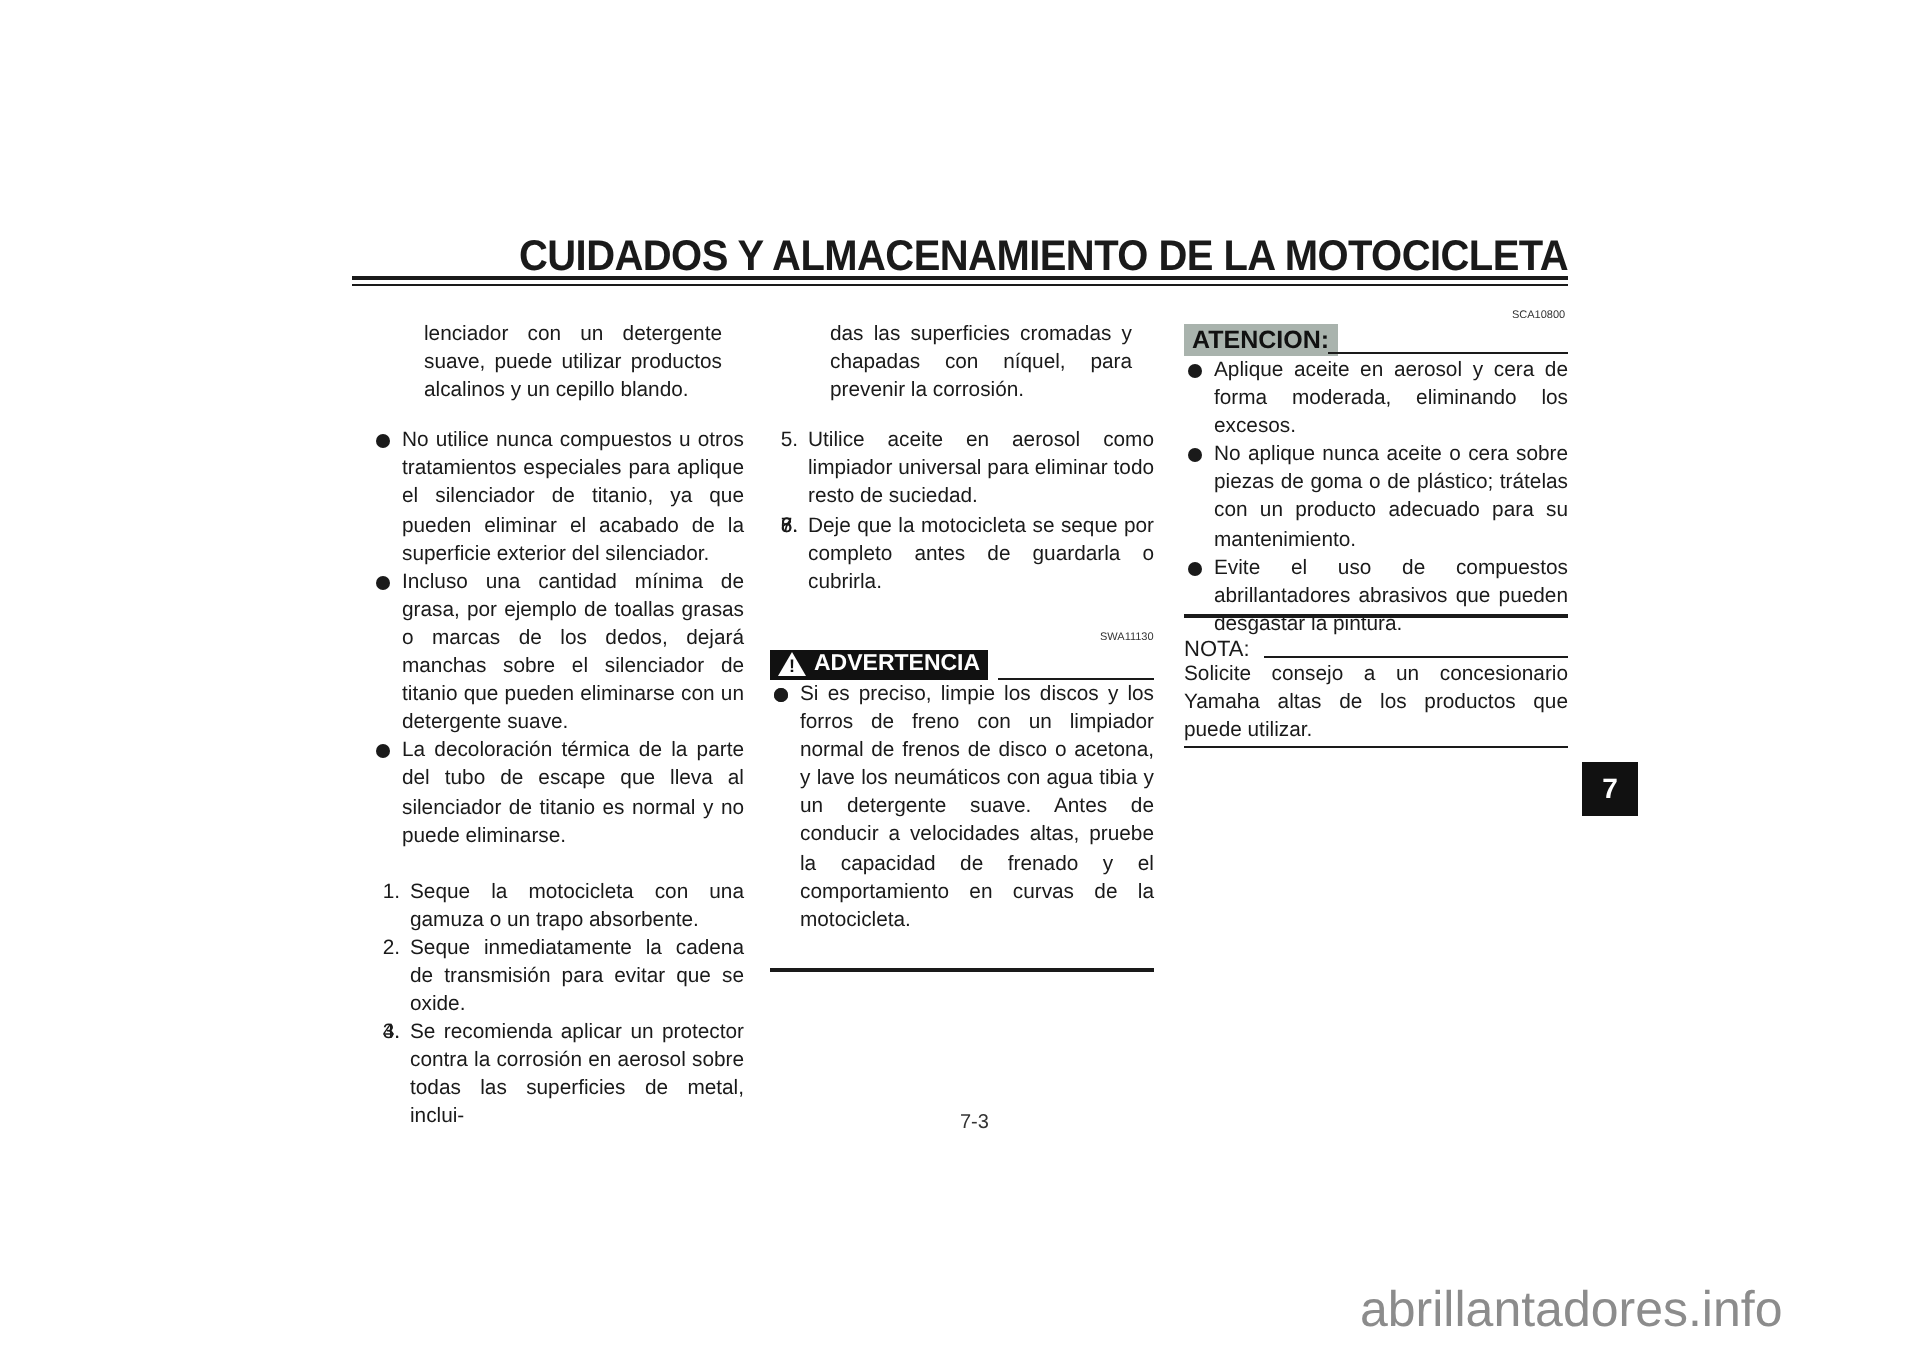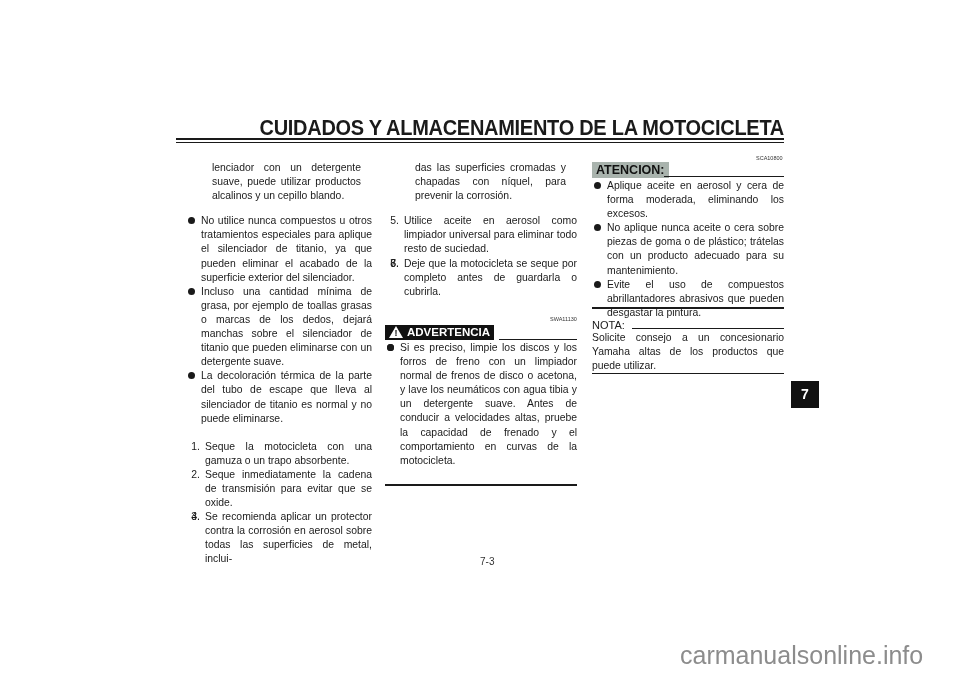--- a/index.html
+++ b/index.html
@@ -122,13 +122,13 @@
 </div>
 <div class="hline" style="left:592px; top:307px; width:192px; height:1.5px;"></div>
 
 <div class="col bold" style="left:592px; top:318px; font-size:11px;">NOTA:</div>
 <div class="hline" style="left:632px; top:328px; width:152px; height:1px;"></div>
 <div class="col j" style="left:592px; top:331px; width:192px;">Solicite consejo a un concesionario Yamaha altas de los productos que puede utilizar.</div>
 <div class="hline" style="left:592px; top:373px; width:192px; height:1px;"></div>
 
 <div class="tab7">7</div>
 <div class="pagenum">7-3</div>
-<div class="watermark">carmanualsonline.info</div>
+<div class="watermark">abrillantadores.info</div>
 
 </body></html>

